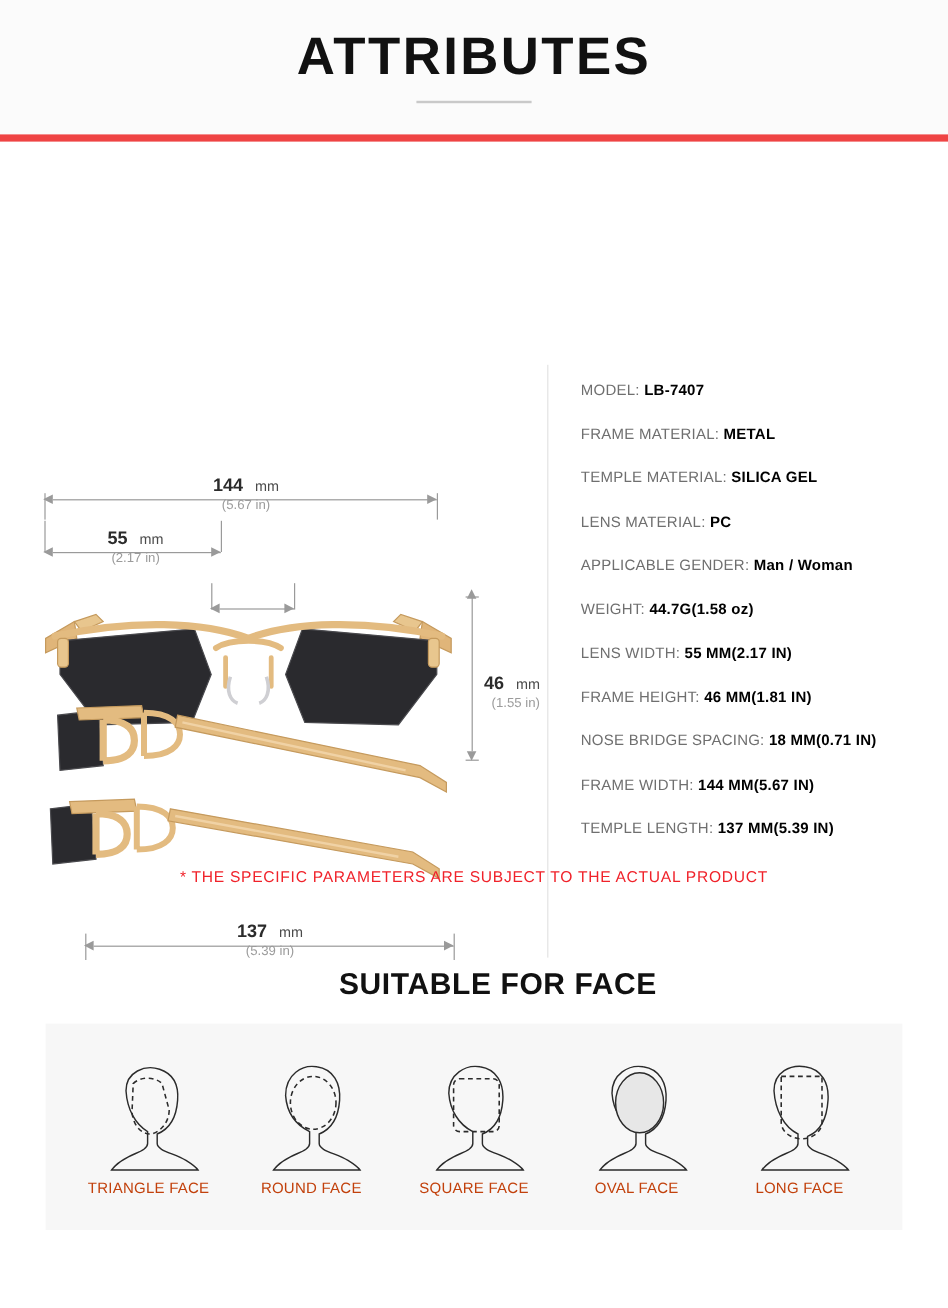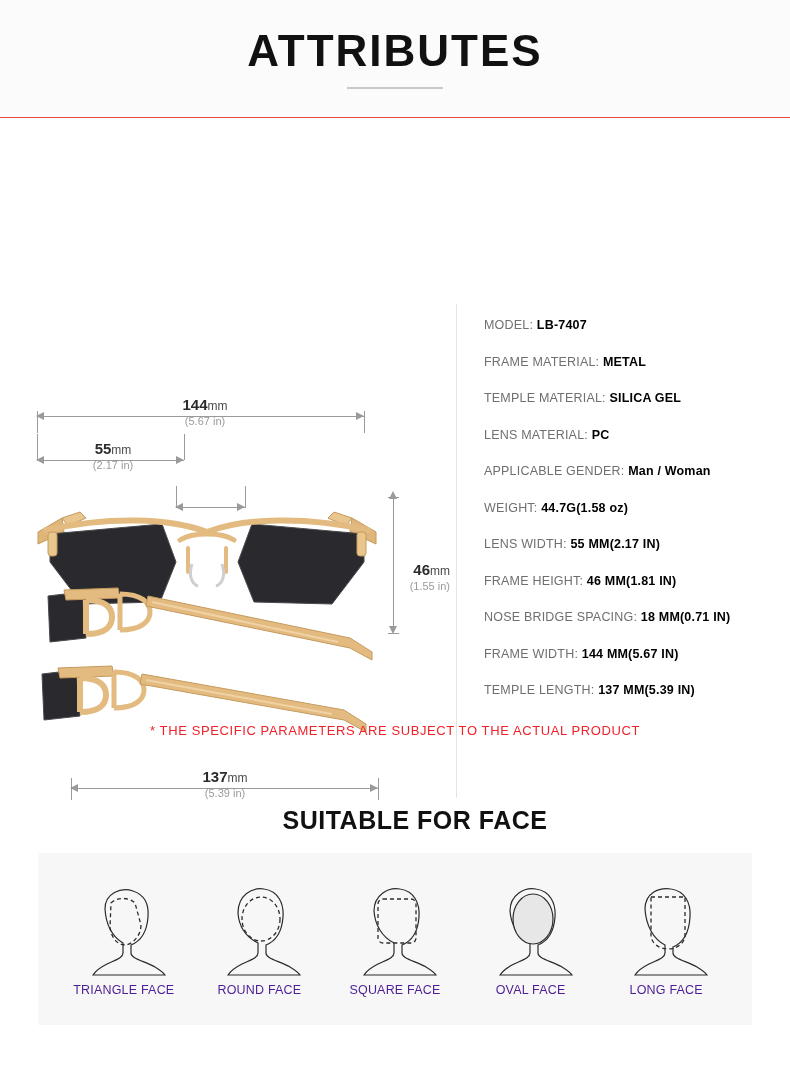--- a/index.html
+++ b/index.html
@@ -18,21 +18,21 @@
   }
 
   
   .header {
     height: 118px;
     background: #fbfbfb;
     display: flex;
     flex-direction: column;
     align-items: center;
     justify-content: center;
-    border-bottom: 1px solid #ef4444;
+    border-bottom: 6px solid #ef4444;
   }
   .header h1 {
     margin: 0;
     font-size: 44px;
     font-weight: 700;
     letter-spacing: 2px;
     color: #111;
     line-height: 1;
   }
   .header .rule {
@@ -110,20 +110,21 @@
   .dim-label .v {
     font-size: 15px;
     font-weight: 700;
     color: #2b2b2b;
     margin-top: 47px;
   }
   .dim-label .u {
     font-size: 12px;
     font-weight: 400;
     color: #4a4a4a;
+    margin-left: 10px;
   }
   .dim-label .sub {
     display: block;
     font-size: 11px;
     color: #9b9b9b;
     margin-top: 1px;
   }
 
   
   .attr-list {
@@ -179,21 +180,21 @@
   }
   .face-item {
     width: 136px;
     display: flex;
     flex-direction: column;
     align-items: center;
   }
   .face-item .cap {
     margin-top: 6px;
     font-size: 12.5px;
-    color: #4c1d95;
+    color: #c2410c;
     letter-spacing: .2px;
     white-space: nowrap;
   }
   .footer-bar {
     position: absolute;
     left: 0; bottom: 0;
     width: 790px; height: 30px;
     background: #fff;
   }
 </style>

